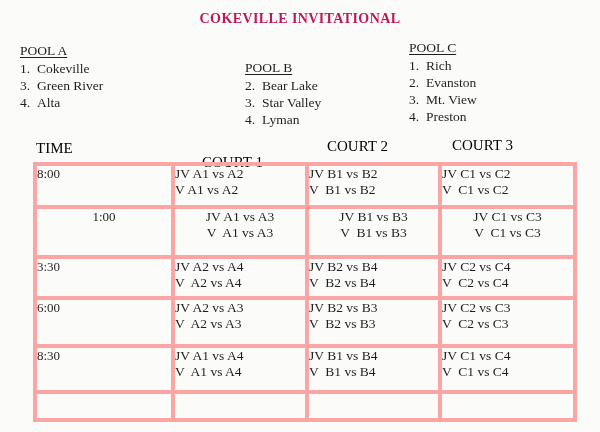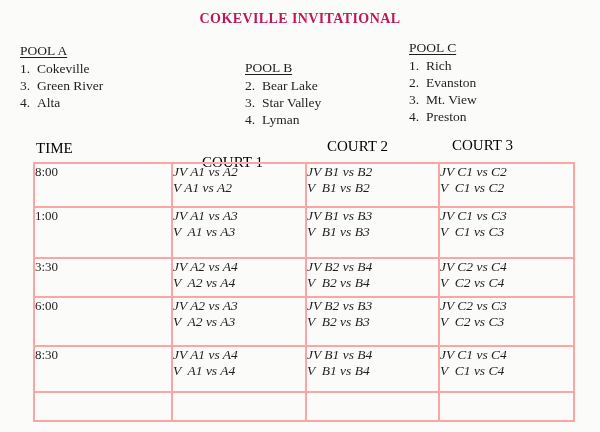--- a/index.html
+++ b/index.html
@@ -43,31 +43,31 @@
   }
   table.sched{
     position:absolute;
     left:33px;top:162px;
     width:540px;height:260px;
     border-collapse:collapse;
     table-layout:fixed;
     font-size:13.5px;
   }
   table.sched td{
-    border:2px solid #fca5a5;
+    border:4px solid #fca5a5;
     vertical-align:top;
     padding:0;
     overflow:hidden;
   }
   td.time-cell{padding:6px 0 0 7px;font-size:13px;}
   td.court-cell{padding:3px 0 0 6px;}
-  .match-line{display:block;white-space:pre;line-height:16px;font-style:italic;}
+  .match-line{display:block;white-space:pre;line-height:16px;}
   tr.r0{height:38px;}
   tr.r1{height:38px;}
-  tr.r2{height:44px;}
+  tr.r2{height:44px;text-align:center;}
   tr.r3{height:23px;}
   tr.r4{height:42px;}
   tr.r5{height:40px;}
   tr.r6{height:25px;}
 </style>
 </head>
 <body>
 
 <div class="page">
 

